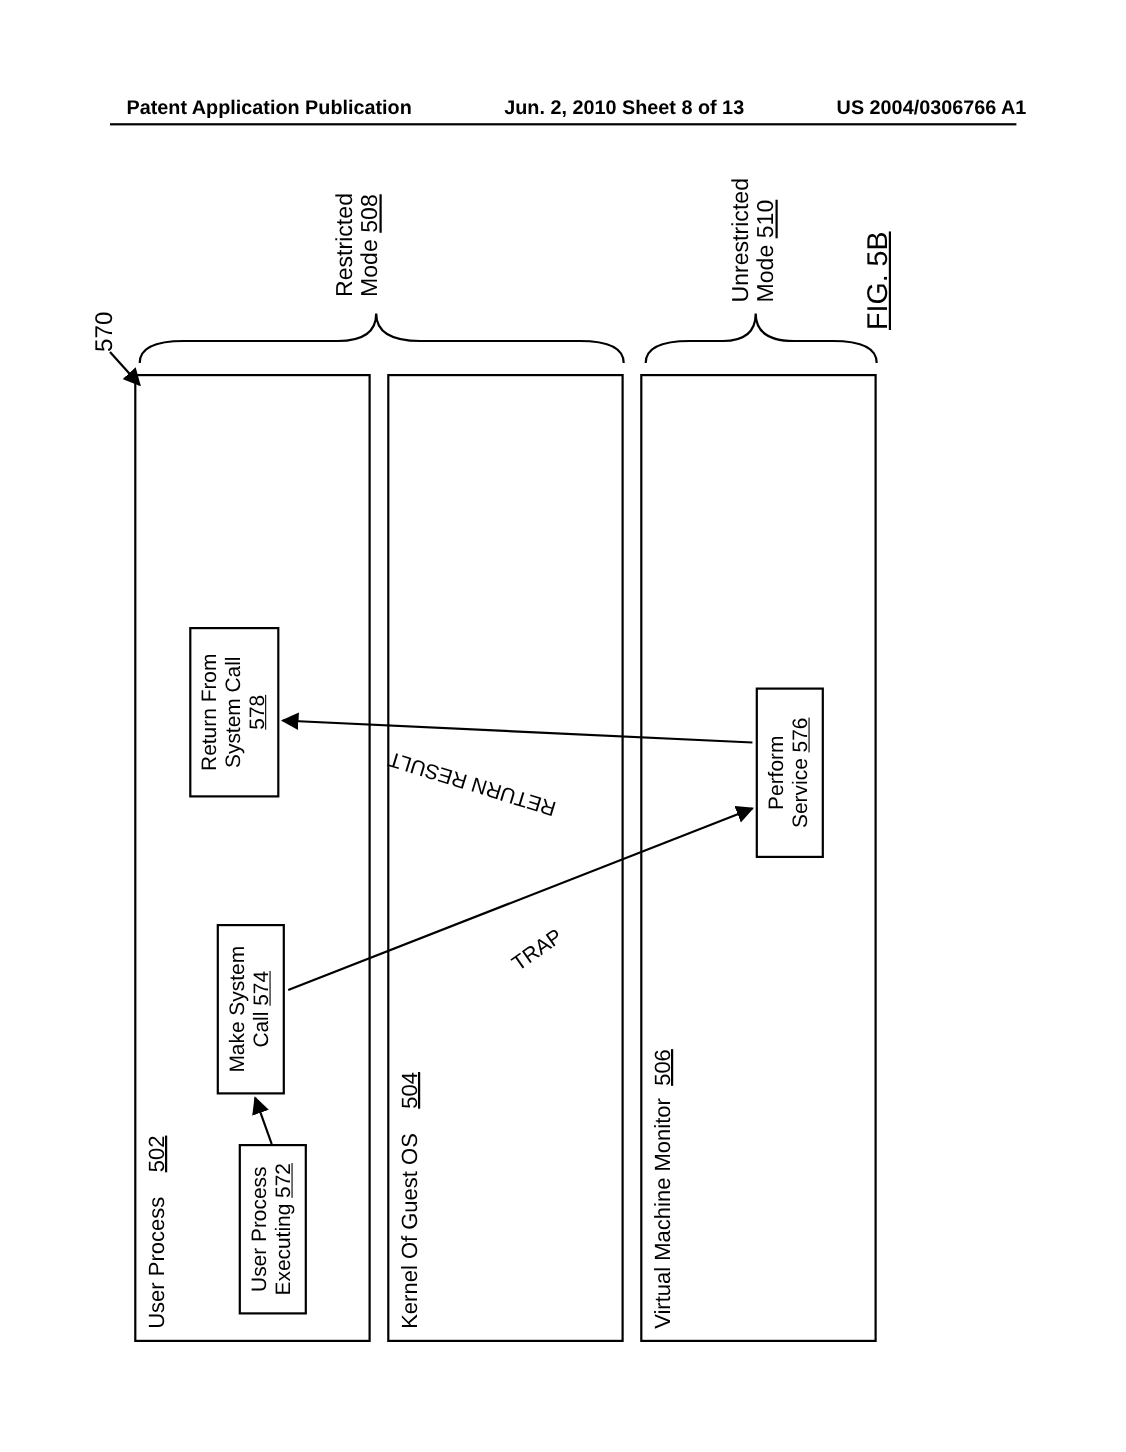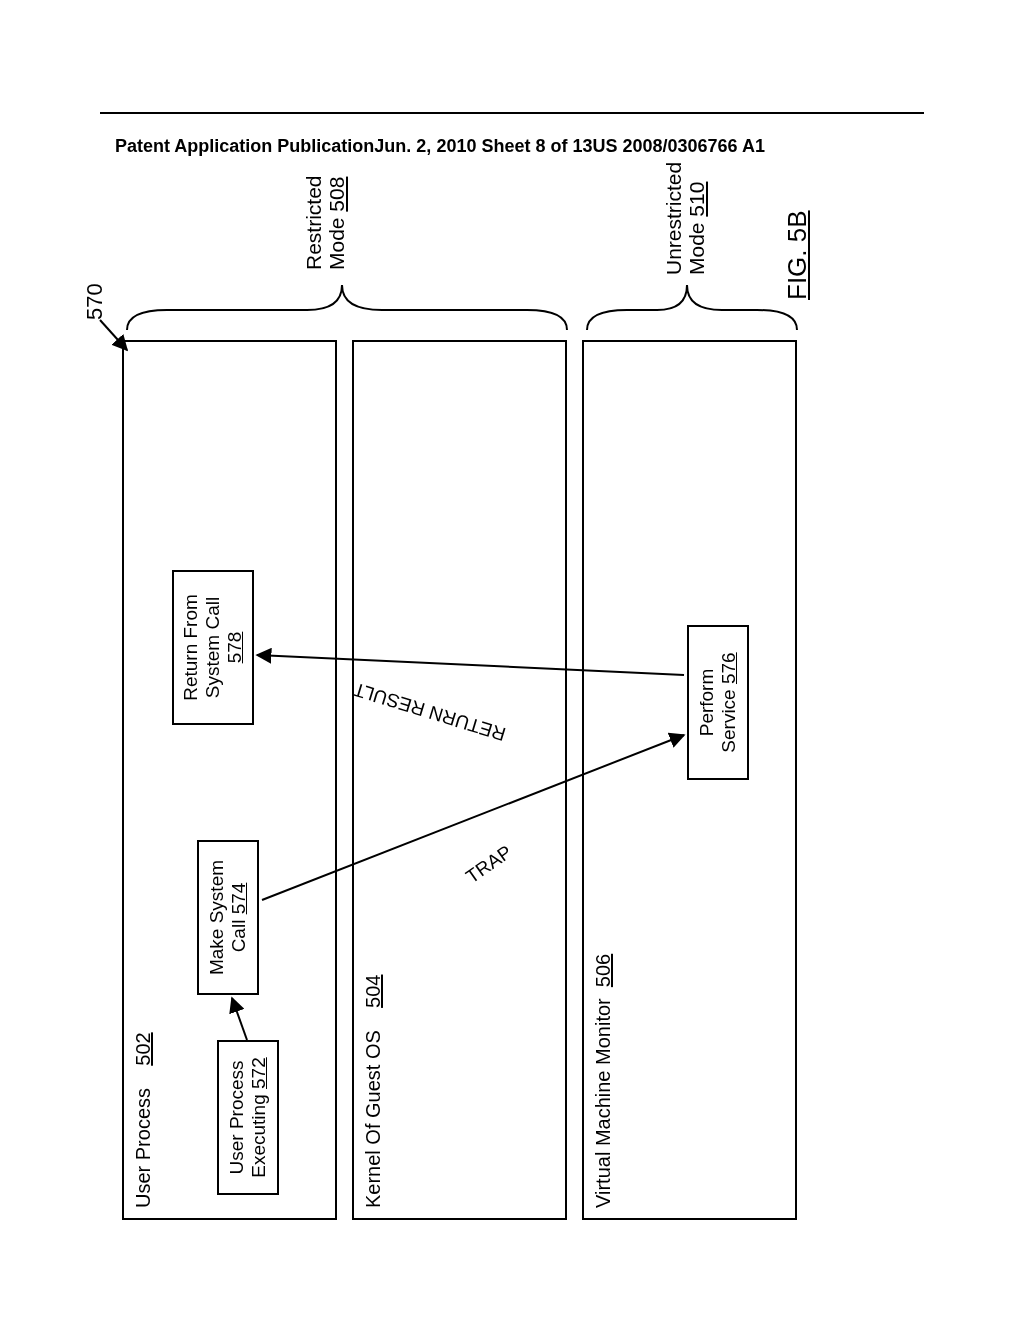--- a/index.html
+++ b/index.html
@@ -10,25 +10,24 @@
     font-family: Arial, Helvetica, sans-serif;
     position: relative;
     color: #000;
   }
   .header {
     position: absolute;
     top: 88px;
     left: 0;
     width: 100%;
     display: flex;
-    justify-content: flex-start;
+    justify-content: space-between;
     font-weight: bold;
     font-size: 18px;
-    padding: 0 61px 0 115px;
-    margin-top: 48px;
+    padding: 0 91px 0 115px;
   }
   .header-line {
     position: absolute;
     top: 112px;
     left: 100px;
     width: 824px;
     height: 2px;
     background: #000;
   }
   
@@ -102,21 +101,21 @@
     font-size: 19px;
     text-align: center;
   }
 </style>
 </head>
 <body>
 
 <div class="header">
   <span>Patent Application Publication</span>
   <span>Jun. 2, 2010  Sheet 8 of 13</span>
-  <span>US 2008/0306766 A1</span>
+  <span>US 2004/0306766 A1</span>
 </div>
 <div class="header-line"></div>
 
 <div class="rot-container">
   <div class="rot-inner">
 
     <div class="swimlane" style="left:0px; top:40px; width:880px; height:215px;">
       <div class="lane-title">
         <span>User Process</span>&nbsp;&nbsp;&nbsp;
         <span class="ref">502</span>

